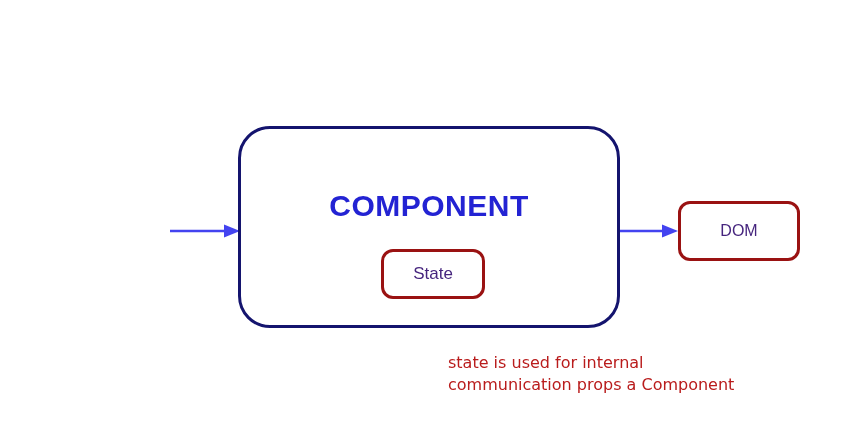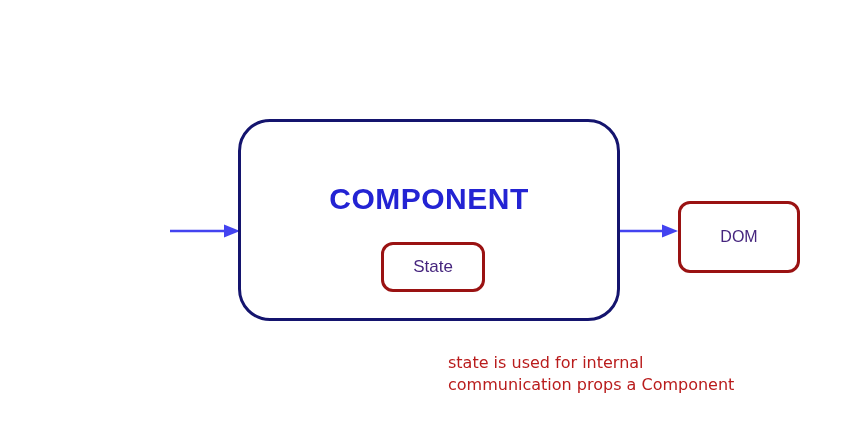--- a/index.html
+++ b/index.html
@@ -26,25 +26,25 @@
   .small-box {
     border: 3px solid #9a1212;
     border-radius: 12px;
   }
   .small-box .label {
     color: #46257e;
     font-size: 16px;
     font-family: "Liberation Sans", sans-serif;
   }
   .props-box   { left: 48px;  top: 200px; width: 122px; height: 61px; }
-  .dom-box     { left: 678px; top: 201px; width: 122px; height: 72px; }
+  .dom-box     { left: 678px; top: 201px; width: 122px; height: 60px; }
 
   .component-box {
     left: 238px;
-    top: 119px;
+    top: 126px;
     width: 382px;
     height: 202px;
     border: 3px solid #14146e;
     border-radius: 32px;
     display: block;
   }
   .component-title {
     position: absolute;
     top: 60px;
     left: 0;

